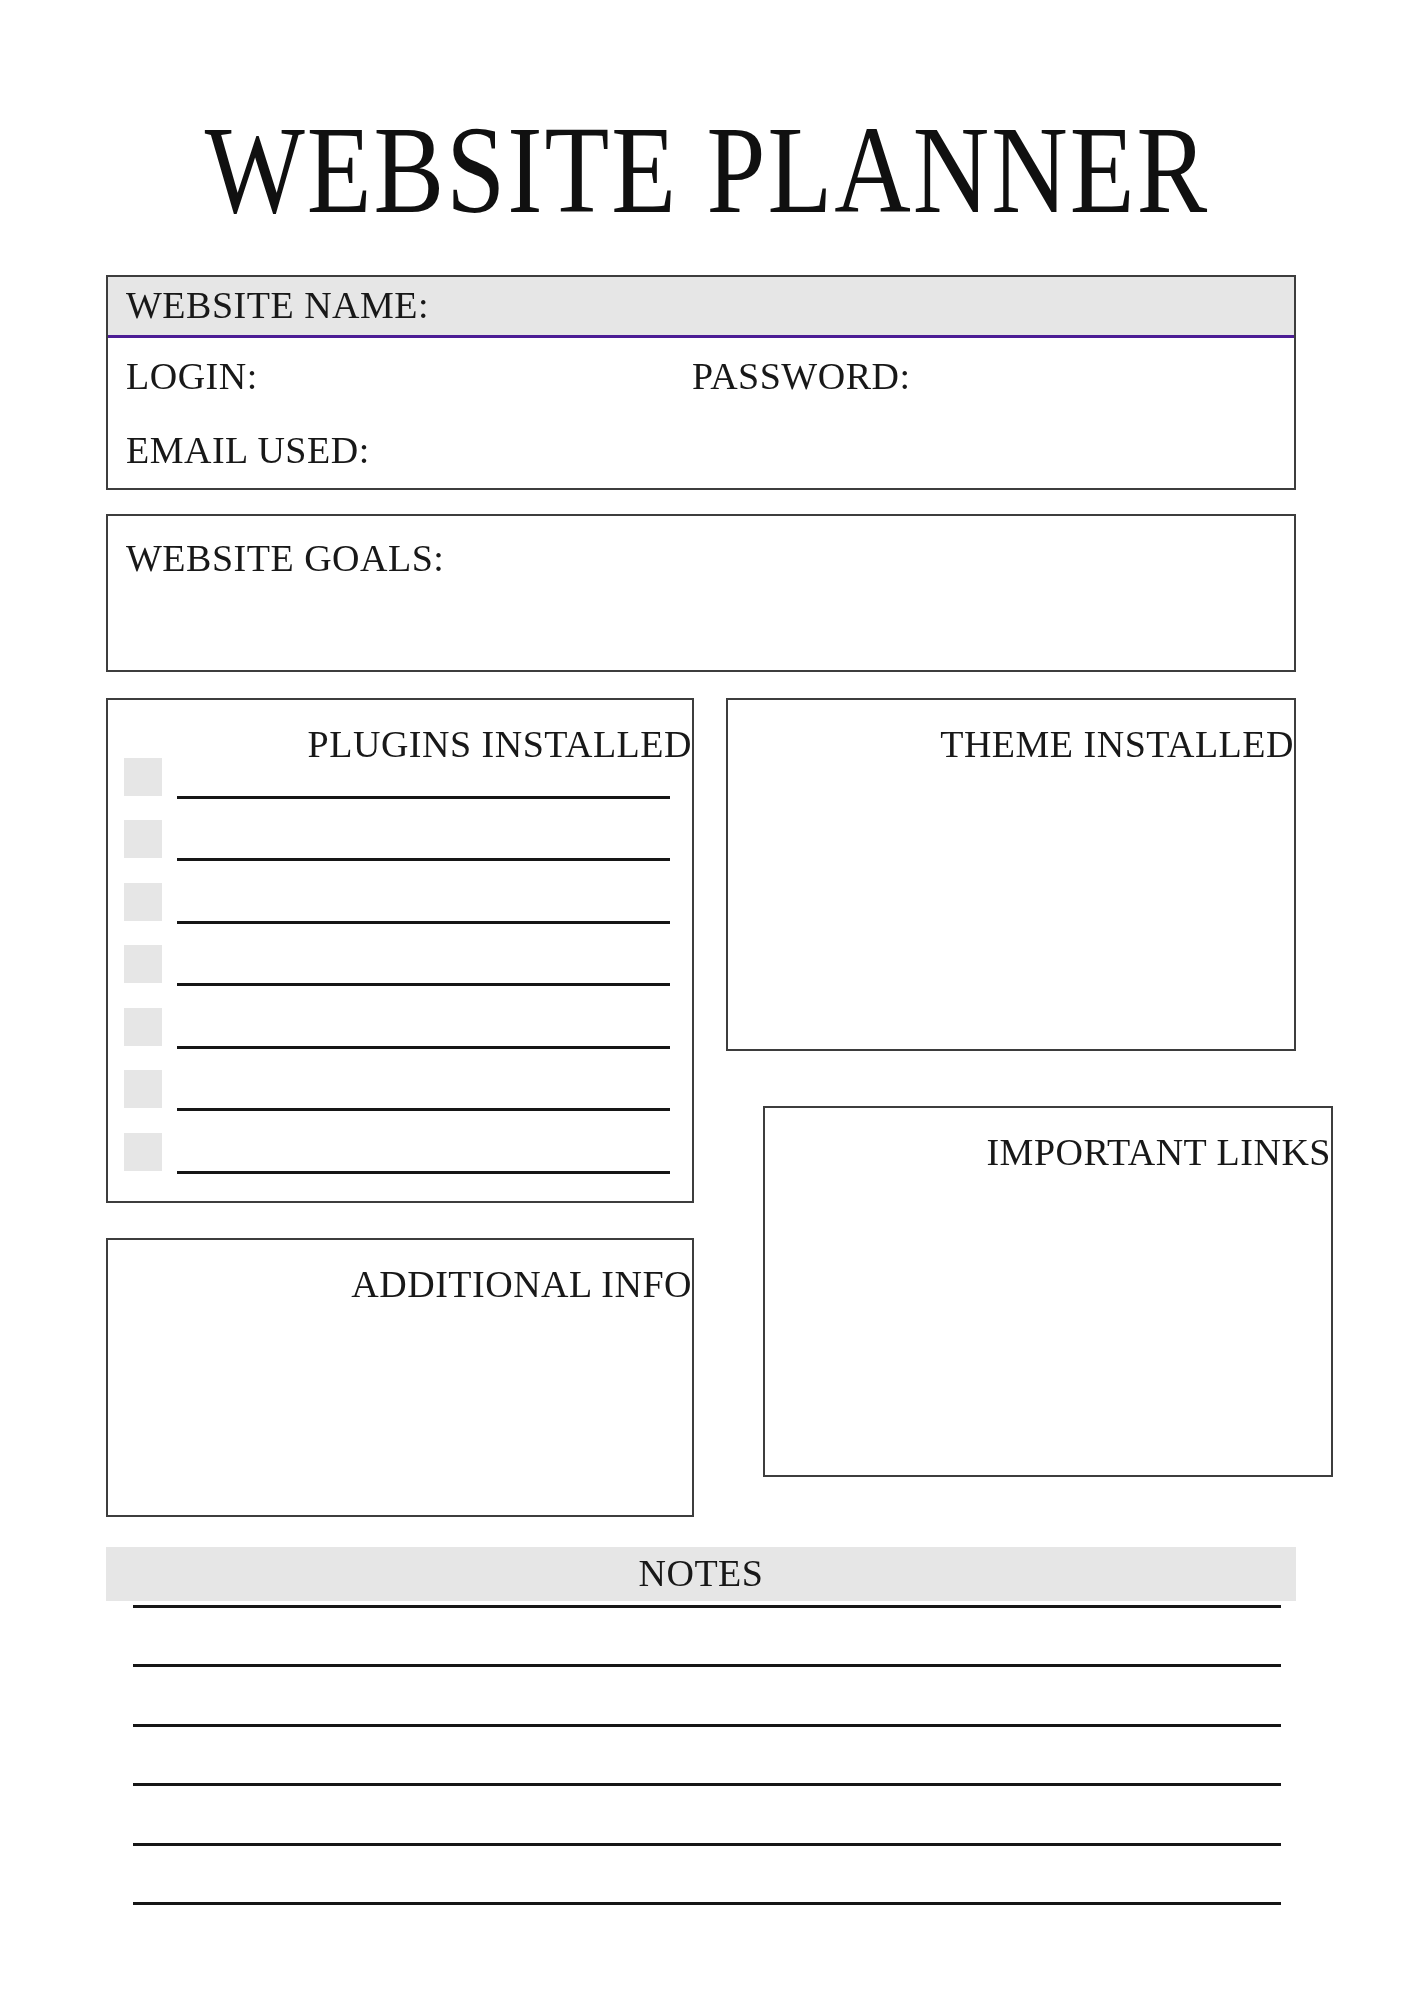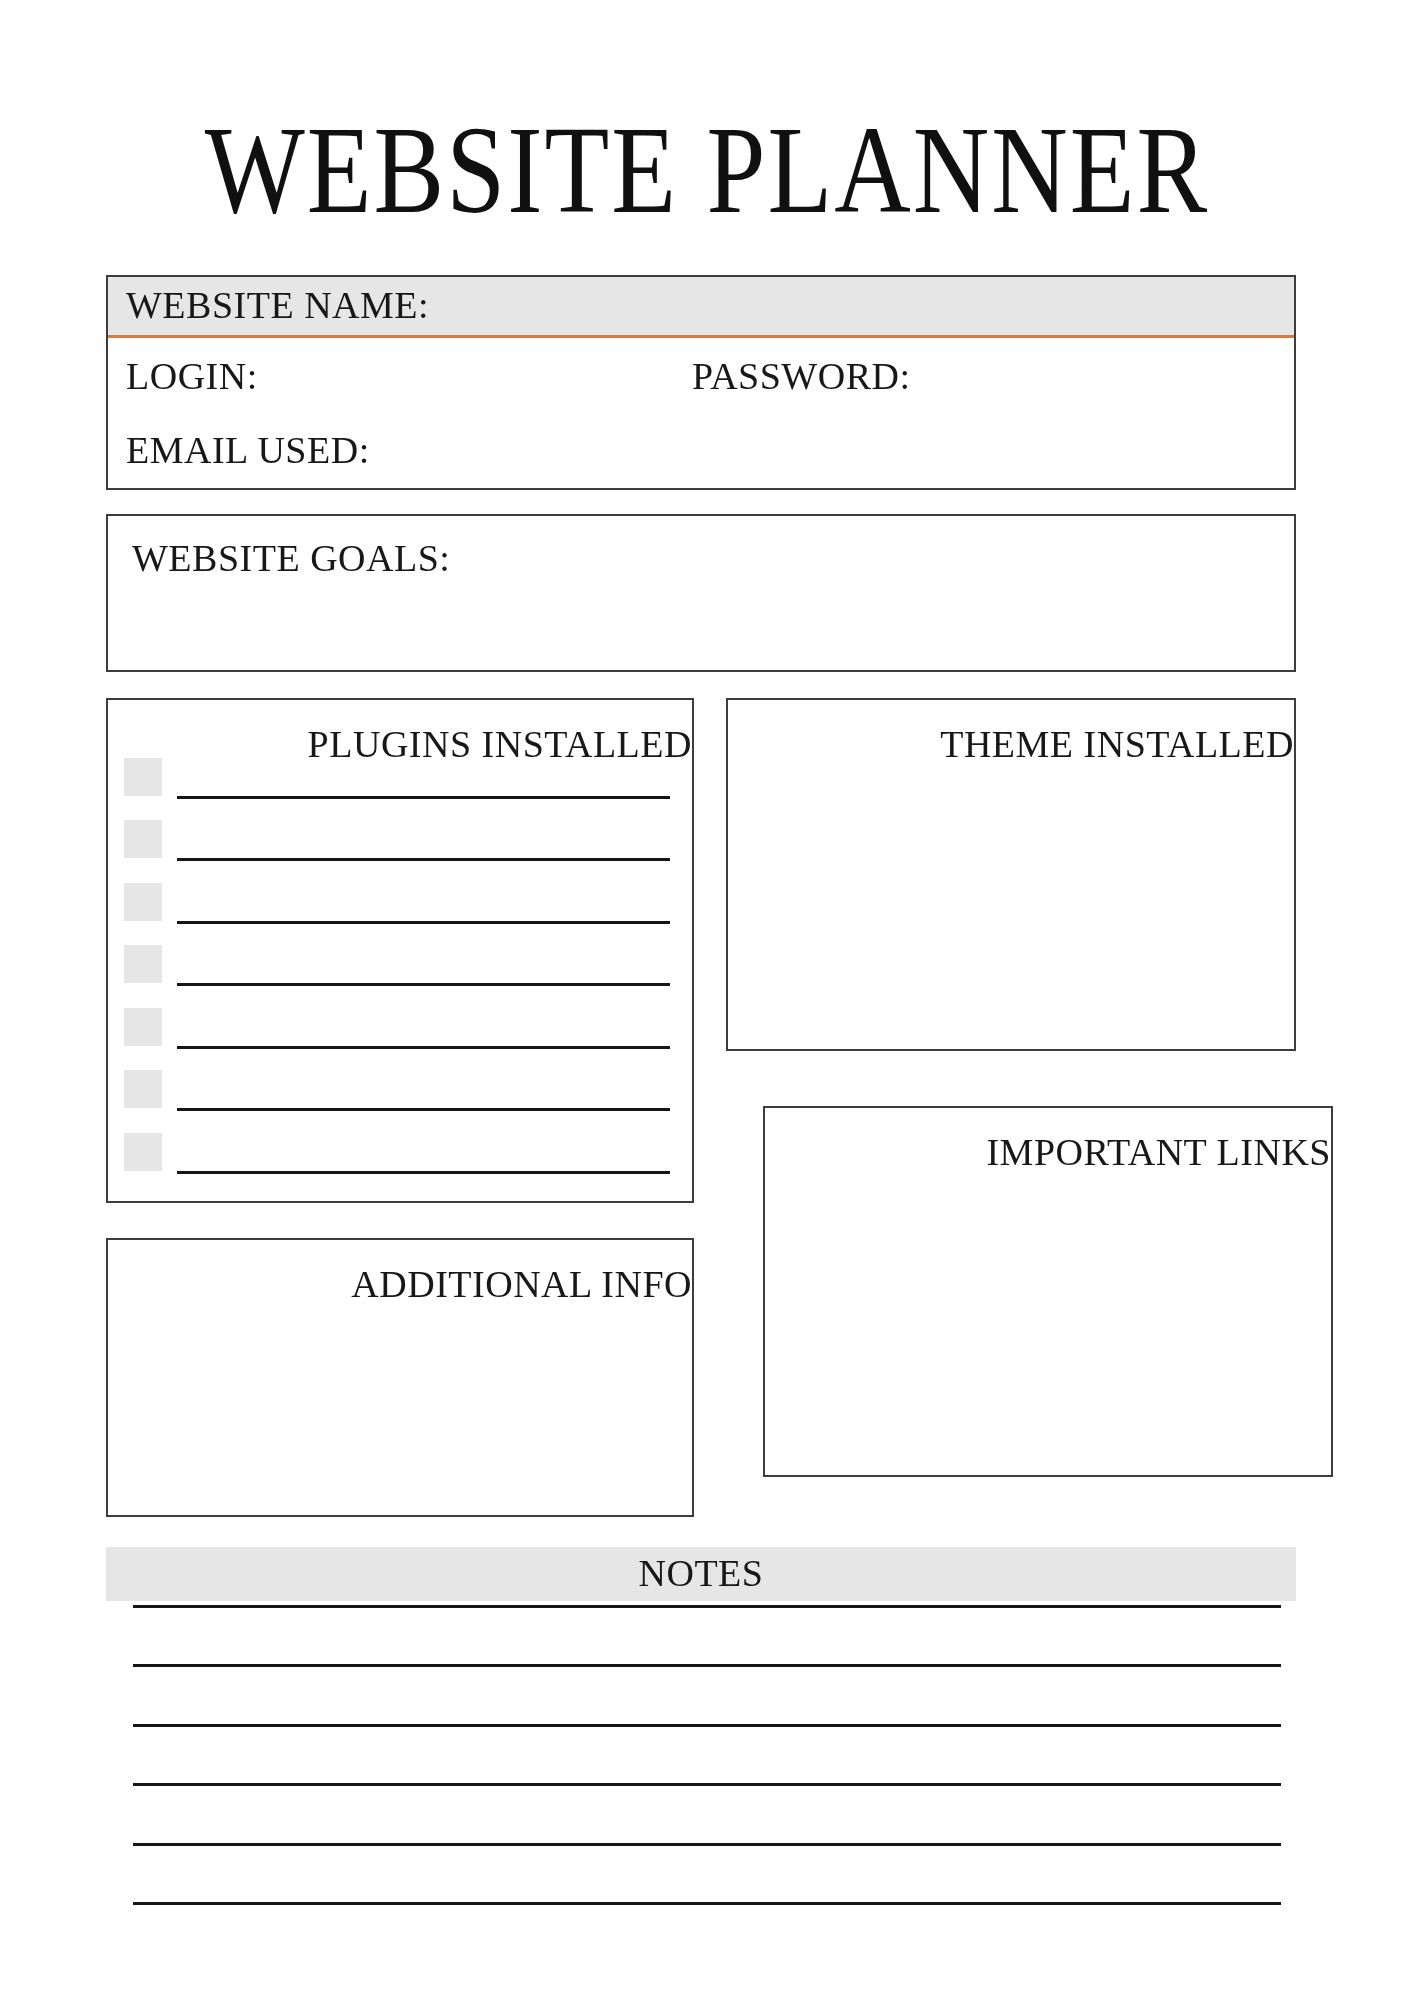--- a/index.html
+++ b/index.html
@@ -24,37 +24,37 @@
 
   
   .frame{position:absolute;border:2px solid var(--border);background:#fff;}
 
   .label{font-size:38px;letter-spacing:0.5px;color:#181818;line-height:1.1;}
 
   
   .credentials{left:106px;top:275px;width:1190px;height:215px;border:2px solid var(--border);position:absolute;background:#fff;}
   .credentials-header{
     position:relative;height:61px;background:var(--fill-gray);
-    border-bottom:3px solid #f97316;display:flex;align-items:center;
+    border-bottom:3px solid #4c1d95;display:flex;align-items:center;
     padding-left:18px;
   }
   .credentials-body{position:relative;height:149px;}
   .cred-label{position:absolute;white-space:nowrap;}
   .cred-login{left:18px;top:18px;}
   .cred-password{left:584px;top:18px;}
   .cred-email{left:18px;top:92px;}
   .cred-value{position:absolute;height:42px;}
   .val-website-name{left:320px;top:10px;right:12px;}
   .val-login{left:150px;top:18px;width:400px;}
   .val-password{left:810px;top:18px;right:12px;}
   .val-email{left:250px;top:92px;width:400px;}
 
   
   .goals{left:106px;top:514px;width:1190px;height:158px;}
-  .goals-label{position:absolute;left:18px;top:22px;white-space:nowrap;margin-left:6px;}
+  .goals-label{position:absolute;left:18px;top:22px;white-space:nowrap;}
   .goals-value{position:absolute;left:330px;top:22px;right:14px;bottom:14px;}
 
   
   .plugins{left:106px;top:698px;width:588px;height:505px;}
   .box-title{display:block;text-align:right;padding-top:24px;}
   .plugin-rows{position:absolute;left:0;top:36px;right:0;}
   .plugin-row{position:relative;height:62.5px;}
   .plugin-checkbox{position:absolute;left:16px;bottom:3px;width:38px;height:38px;background:var(--fill-gray);}
   .plugin-line{position:absolute;left:69px;right:22px;bottom:0;height:3px;background:var(--rule);}
   .plugin-name{position:absolute;left:69px;right:22px;bottom:5px;font-size:30px;min-height:34px;}

